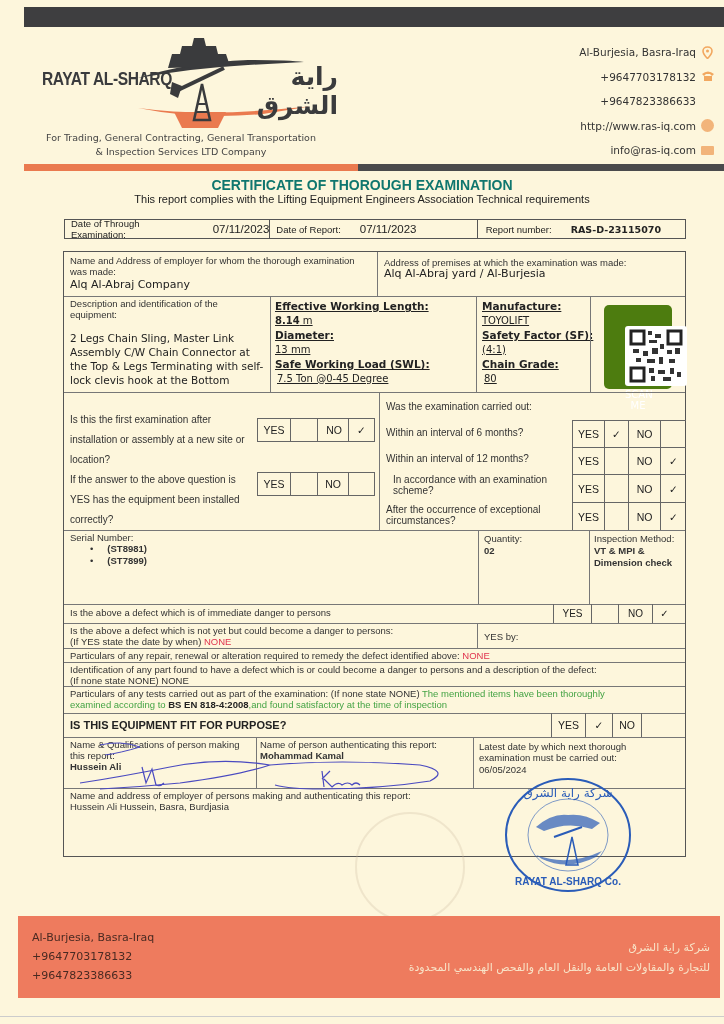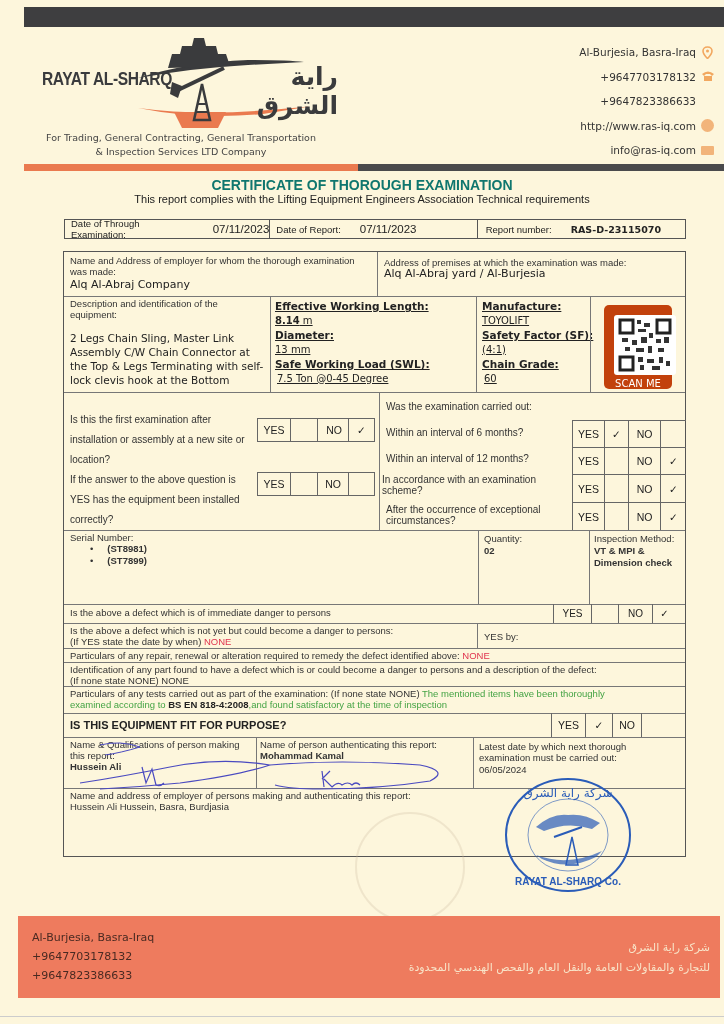--- a/index.html
+++ b/index.html
@@ -43,21 +43,21 @@
   .calibri { font-family: "DejaVu Sans", sans-serif; }
   .big { font-size: 11px; color: #222; }
   .u { text-decoration: underline; font-weight: bold; font-size: 10.5px; }
   .small { font-size: 10px; text-decoration: underline; }
   .bold { font-weight: bold; }
 
   .yn { position: absolute; display: flex; border: 1px solid #666; height: 24px; }
   .yn span { border-right: 1px solid #666; display: flex; align-items: center; justify-content: center; font-size: 10.5px; }
   .yn span:last-child { border-right: none; }
 
-  .qr { position: absolute; left: 540px; top: 53px; width: 68px; height: 84px; border-radius: 5px; background: #c2410c; padding: 10px; }
+  .qr { position: absolute; left: 540px; top: 53px; width: 68px; height: 84px; border-radius: 5px; background: #4d7c0f; padding: 21px; }
   .qr-inner { width: 62px; height: 60px; background: #fff; border-radius: 3px; }
   .qr-label { color: #fff; font-size: 10px; text-align: center; margin-top: 3px; font-family: "DejaVu Sans", sans-serif; }
 
   .red { color: #e0344f; }
   .green { color: #44a344; }
 
   .sig { position: absolute; }
 
   .footer { position: absolute; left: 18px; top: 916px; width: 702px; height: 82px; background: #ee7b5e; }
   .footer-left { position: absolute; left: 14px; top: 12px; font-family: "DejaVu Sans", sans-serif; font-size: 11px; line-height: 19px; color: #4a2a22; }
@@ -166,21 +166,21 @@
     <div class="u">Safe Working Load (SWL):</div>
     <div class="small" style="padding-left:2px">7.5 Ton @0-45 Degree</div>
   </div>
   <div class="vl" style="left:412px;top:44px;height:96px"></div>
   <div class="abs calibri" style="left:418px;top:47px;line-height:14.5px;color:#222">
     <div class="u">Manufacture:</div>
     <div class="small">TOYOLIFT</div>
     <div class="u">Safety Factor (SF):</div>
     <div class="small">(4:1)</div>
     <div class="u">Chain Grade:</div>
-    <div class="small" style="padding-left:2px">60</div>
+    <div class="small" style="padding-left:2px">80</div>
   </div>
   <div class="vl" style="left:526px;top:44px;height:96px"></div>
   <div class="qr">
     <div class="qr-inner">
       <svg width="62" height="60">
         <rect x="6" y="5" width="13" height="13" fill="none" stroke="#222" stroke-width="3"></rect>
         <rect x="43" y="5" width="13" height="13" fill="none" stroke="#222" stroke-width="3"></rect>
         <rect x="6" y="42" width="13" height="13" fill="none" stroke="#222" stroke-width="3"></rect>
         <g fill="#333">
           <rect x="23" y="5" width="4" height="4"></rect>
@@ -221,21 +221,21 @@
     <span style="width:33px">YES</span>
     <span style="width:27px"></span>
     <span style="width:31px">NO</span>
     <span style="width:25px"></span>
   </div>
   <div class="vl" style="left:315px;top:140px;height:138px"></div>
   <div class="abs" style="left:322px;top:149px;font-size:10px;color:#333">Was the examination carried out:</div>
 
   <div class="abs" style="left:322px;top:175px;font-size:10px;color:#333">Within an interval of 6 months?</div>
   <div class="abs" style="left:322px;top:201px;font-size:10px;color:#333">Within an interval of 12 months?</div>
-  <div class="abs" style="left:318px;top:222px;width:180px;font-size:10px;line-height:11px;color:#333">In accordance with an examination scheme?</div>
+  <div class="abs" style="left:329px;top:222px;width:180px;font-size:10px;line-height:11px;color:#333">In accordance with an examination scheme?</div>
   <div class="abs" style="left:322px;top:252px;width:180px;font-size:10px;line-height:11px;color:#333">After the occurrence of exceptional circumstances?</div>
 
   <div class="abs" style="left:508px;top:168px;width:114px;height:110px;border-left:1px solid #666;border-top:1px solid #666">
     <div style="display:flex;height:27px;border-bottom:1px solid #666;font-size:10.5px">
       <span style="width:32px;border-right:1px solid #666;display:flex;align-items:center;justify-content:center">YES</span>
       <span style="width:24px;border-right:1px solid #666;display:flex;align-items:center;justify-content:center">✓</span>
       <span style="width:32px;border-right:1px solid #666;display:flex;align-items:center;justify-content:center">NO</span>
       <span style="width:25px;display:flex;align-items:center;justify-content:center"></span>
     </div>
     <div style="display:flex;height:27px;border-bottom:1px solid #666;font-size:10.5px">

